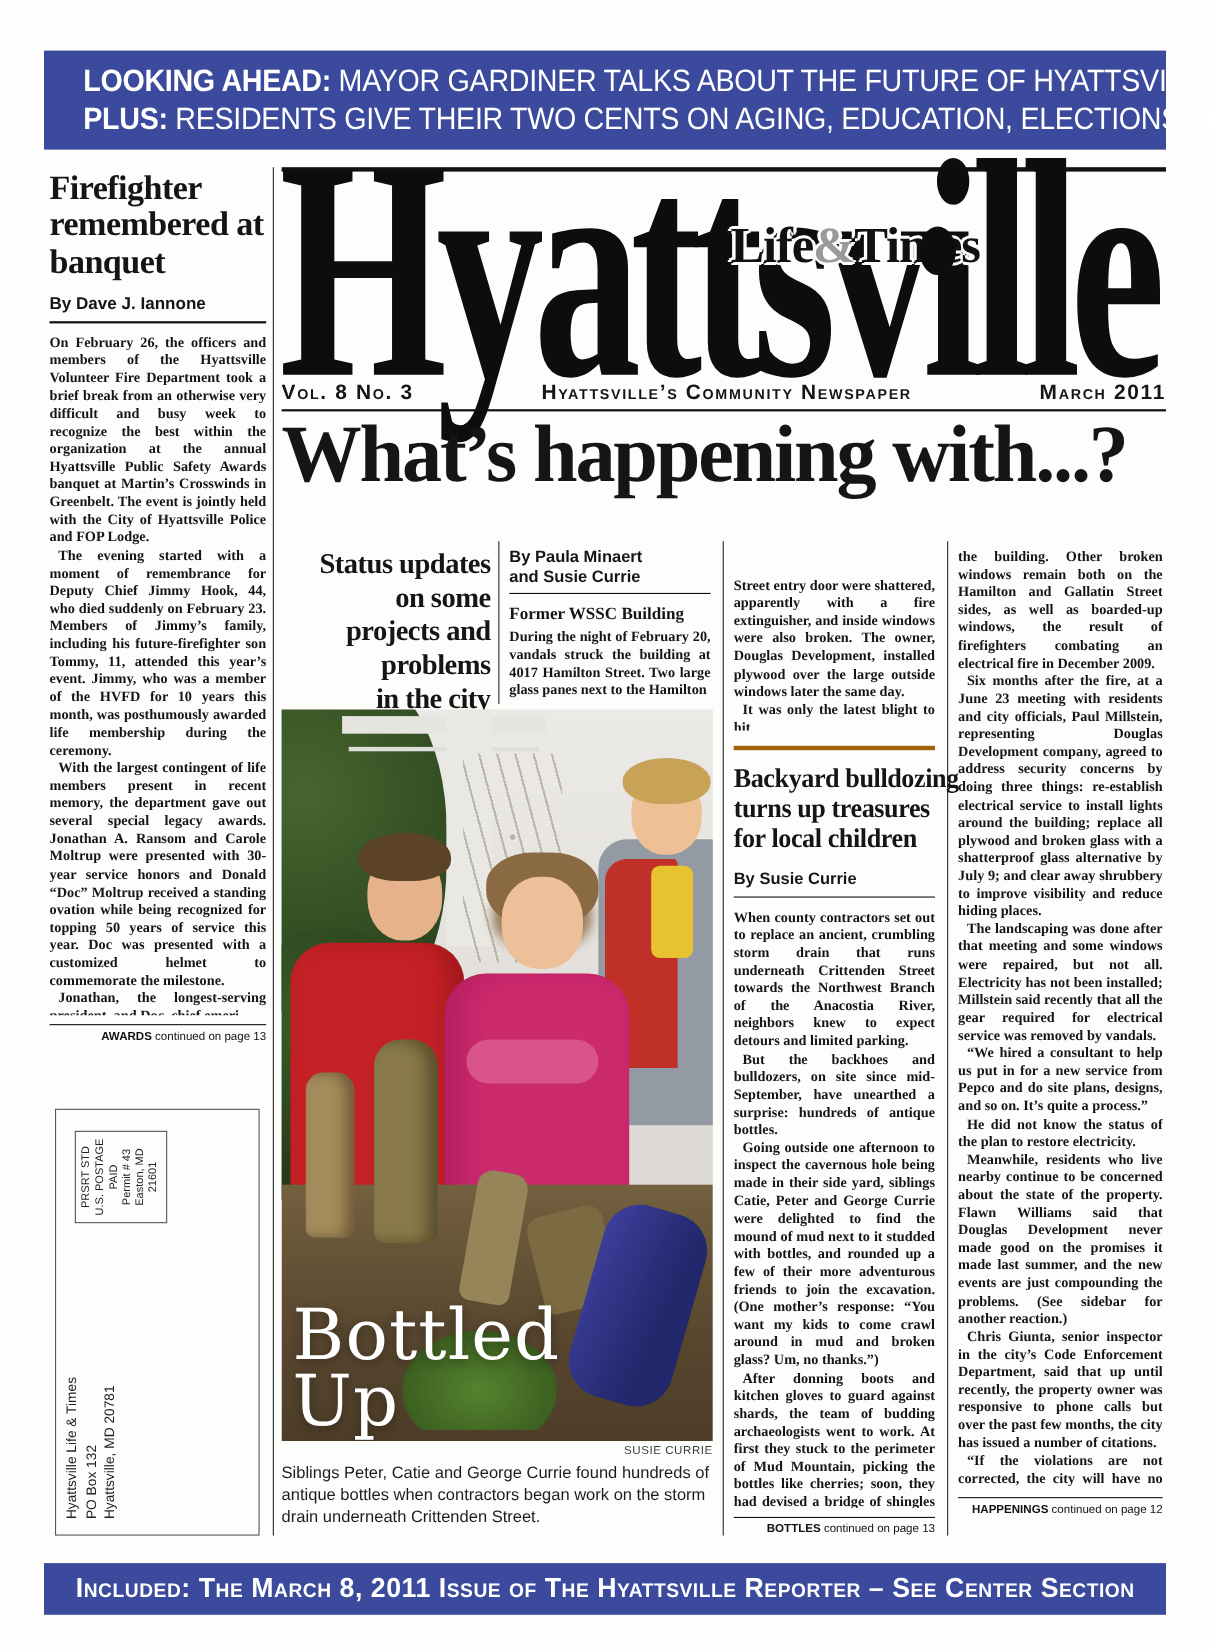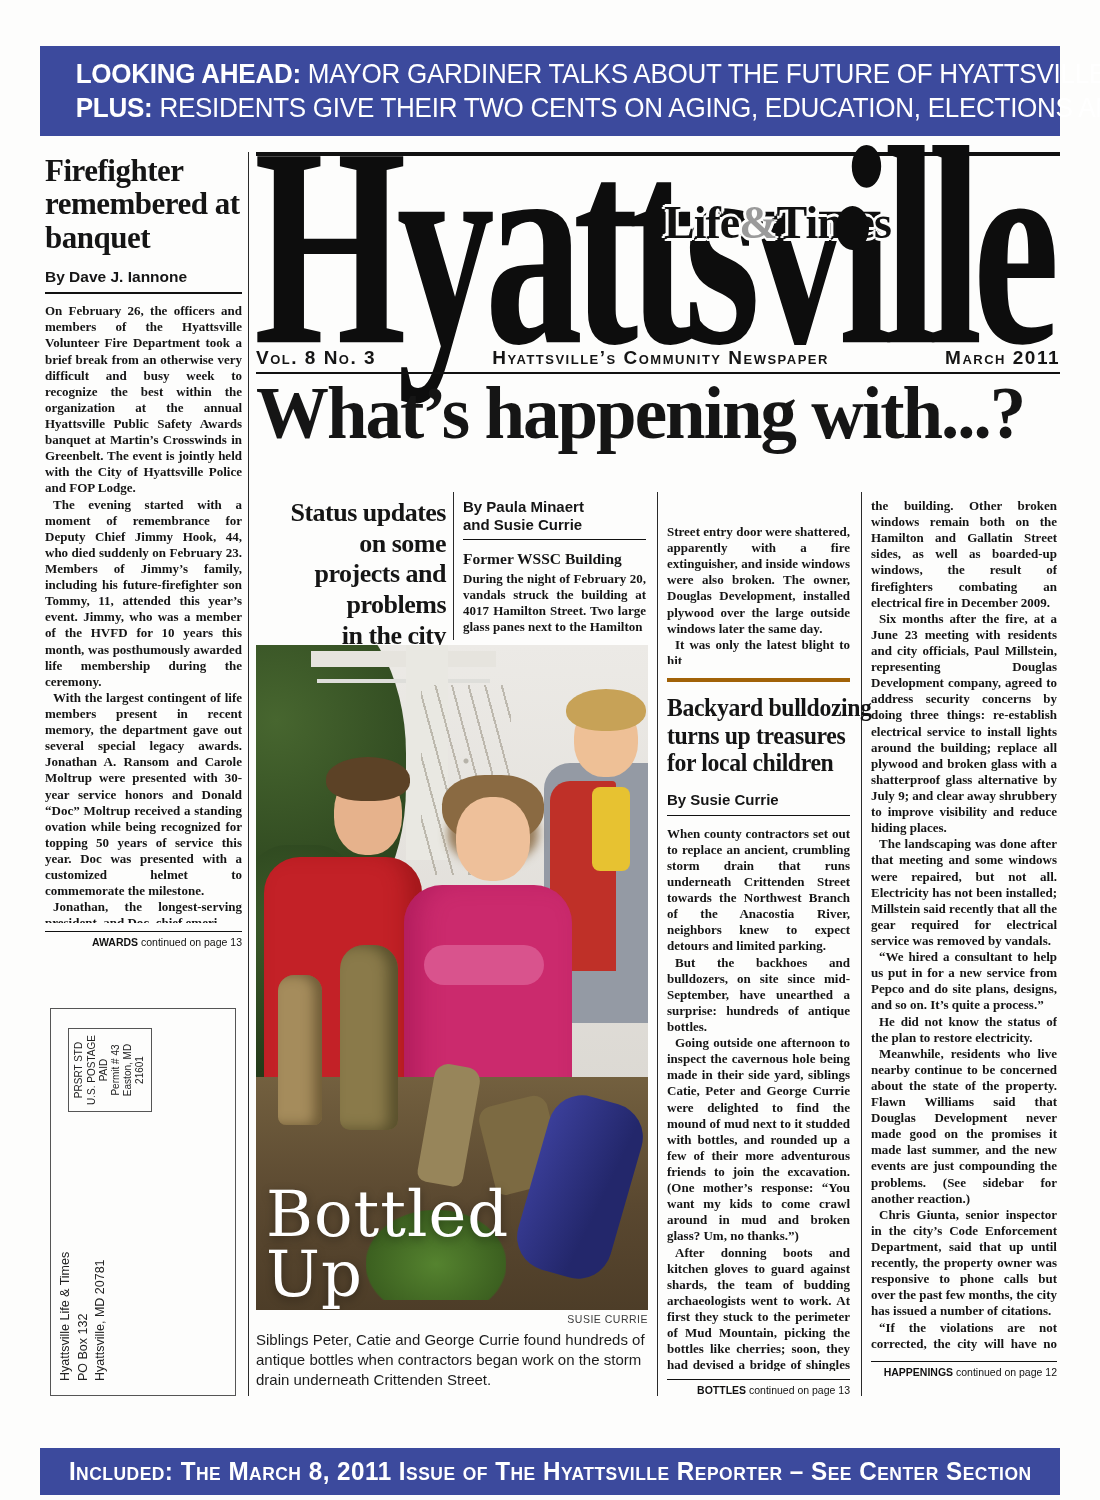--- a/index.html
+++ b/index.html
@@ -14,21 +14,21 @@
 
   
   .banner { background:#3c4a9d; color:#fff; text-align:center;
             font-family:"Liberation Sans", sans-serif; }
   .banner-top { left:40px; top:46px; width:1020px; height:90px;
                 display:flex; flex-direction:column; justify-content:center; gap:2px; }
   .banner-line { display:block; white-space:nowrap; font-size:28px; line-height:1.15;
                  transform:scaleX(.93); transform-origin:center; letter-spacing:-.3px; }
   .banner-label { font-weight:bold; }
   .banner-bottom { left:40px; top:1421px; width:1020px; height:47px;
-                   display:flex; align-items:center; justify-content:center;margin-top:27px; }
+                   display:flex; align-items:center; justify-content:center; }
   .banner-bottom span { font-variant:small-caps; font-weight:bold; font-size:25px;
                         letter-spacing:.5px; white-space:nowrap;
                         transform:scaleX(.97); display:inline-block; }
 
   
   .masthead { left:256px; top:152px; width:804px; height:222px;
               border-top:4px solid #111; }
   .masthead-title { position:absolute; left:-2px; top:-51px;
                     font:bold 200px/1 "Liberation Serif", serif;
                     letter-spacing:-10px; white-space:nowrap;

